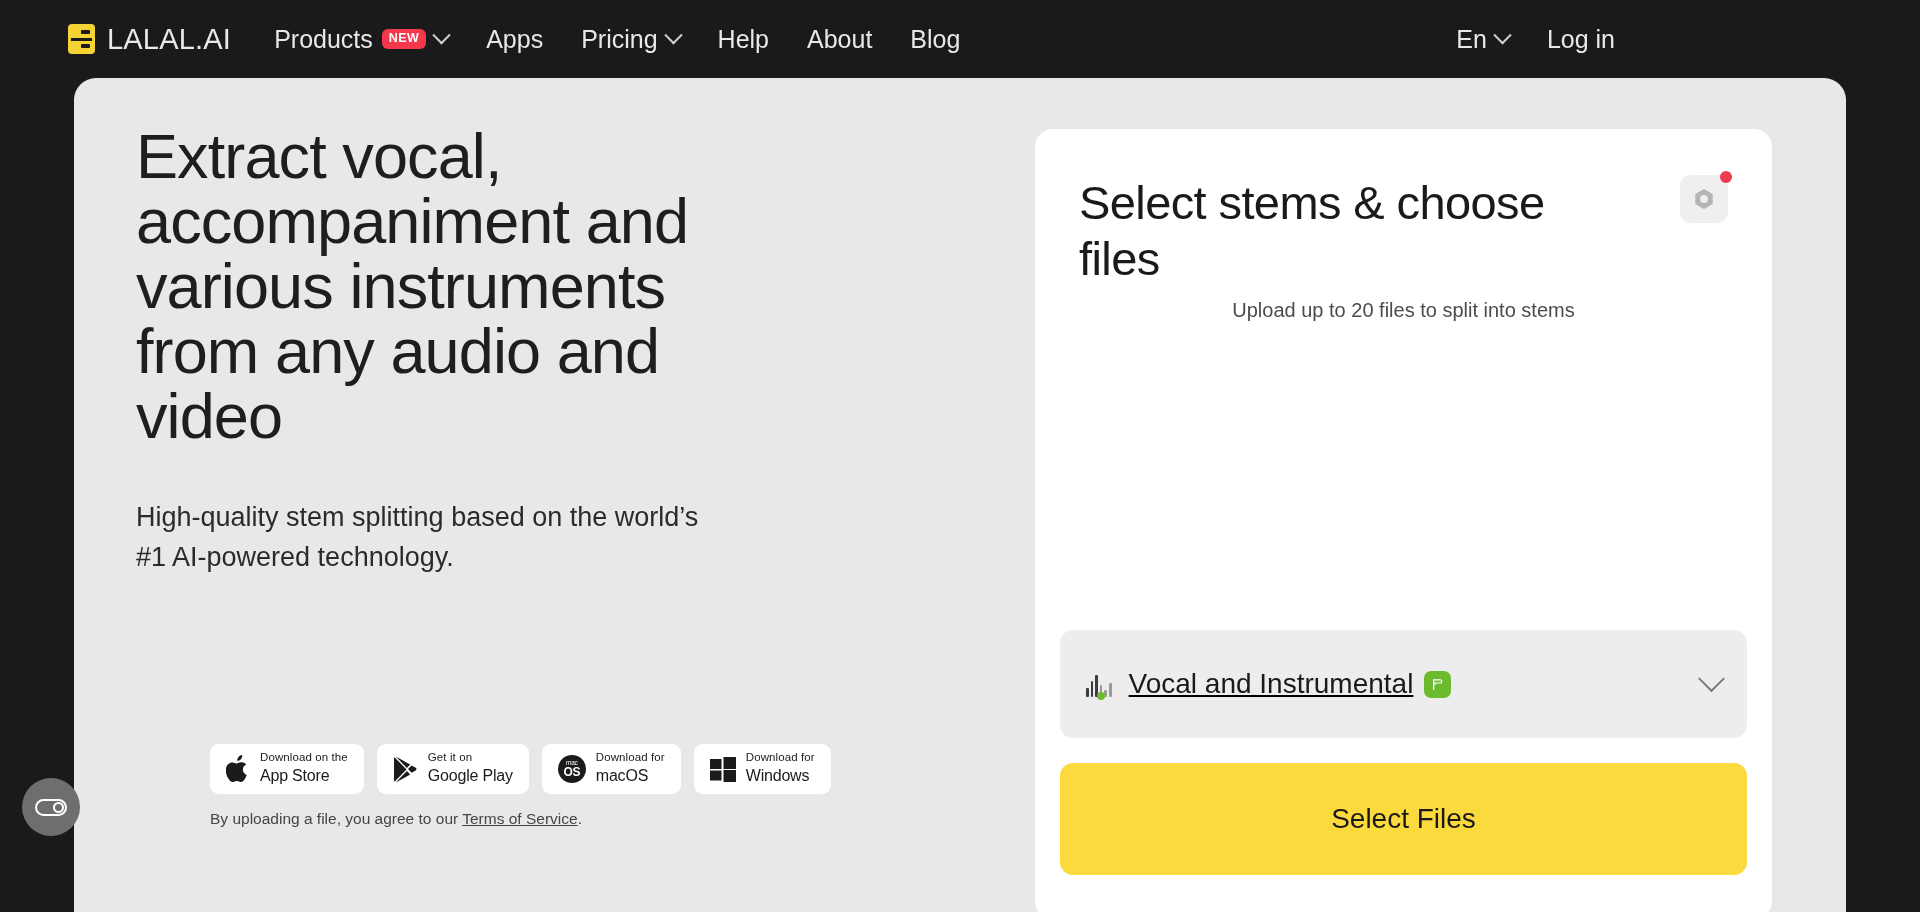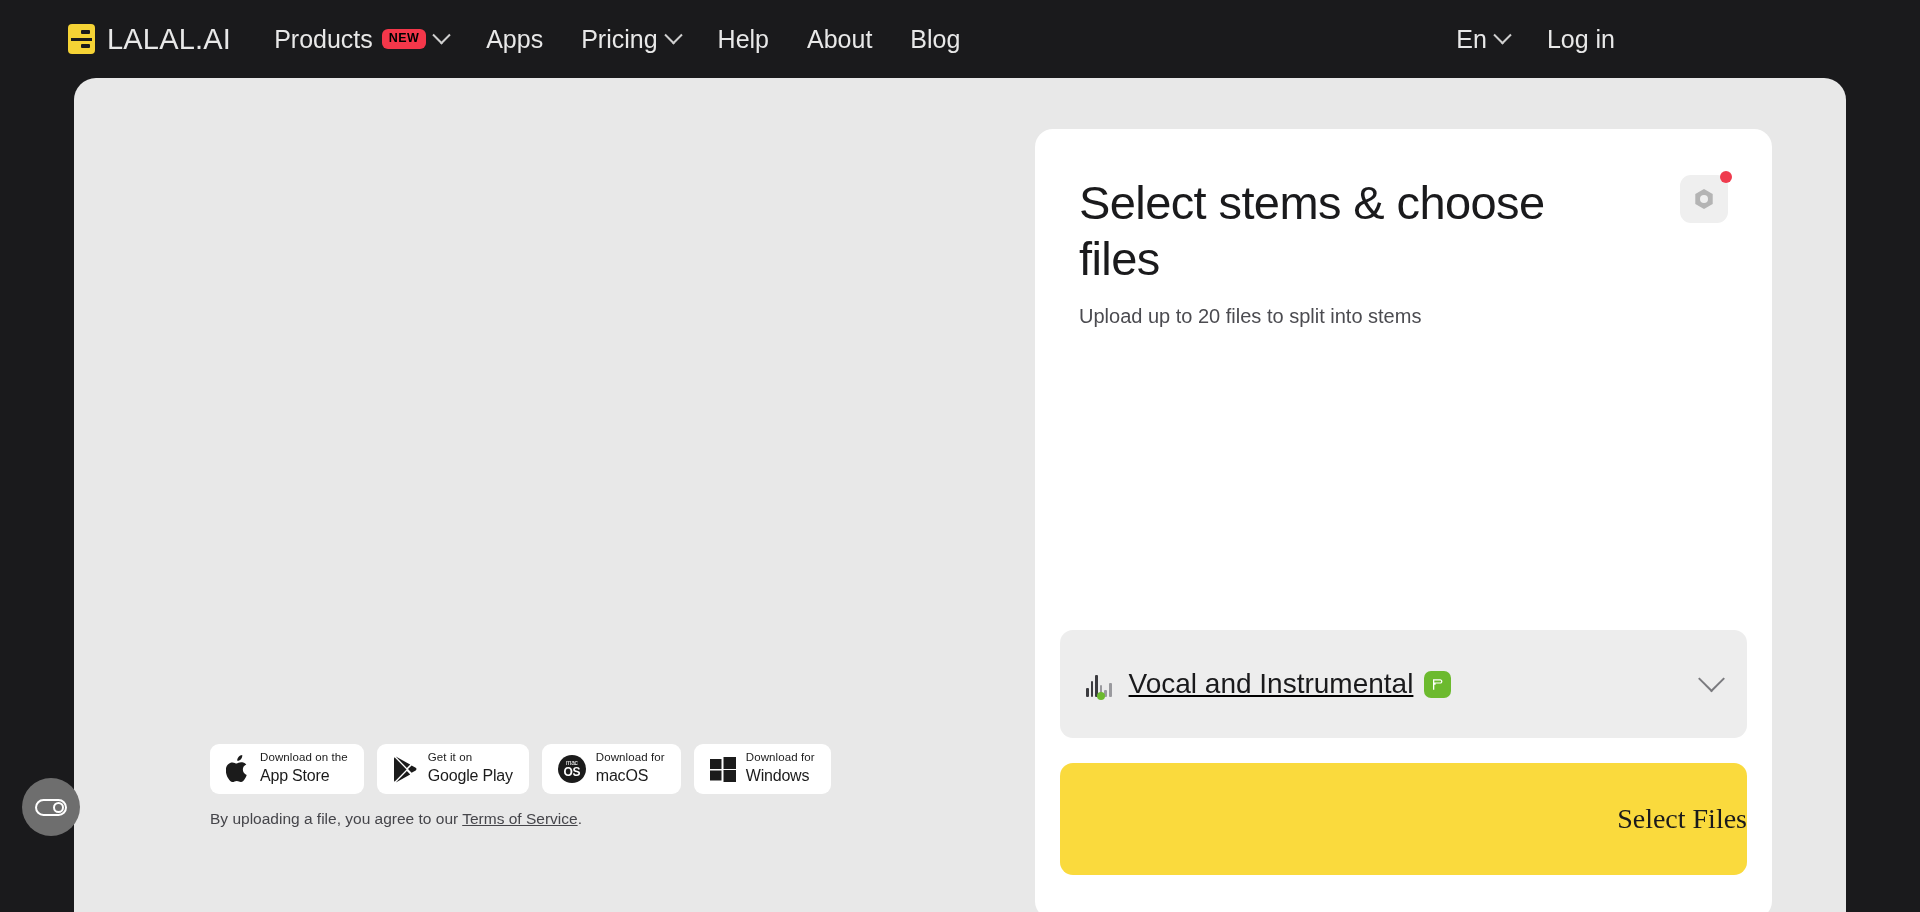--- a/index.html
+++ b/index.html
@@ -51,21 +51,21 @@
     display: flex; align-items: center;
     gap: 0; margin-left: 24px;
   }
   .nav-item {
     color: #e8e8e8; font-size: 25px;
     padding: 0 19px; display: flex;
     align-items: center; gap: 9px;
     cursor: pointer; white-space: nowrap;
   }
   .badge-new {
-    background: #f4374a; color: #000000;
+    background: #f4374a; color: #ffffff;
     font-size: 12.5px; font-weight: 700;
     letter-spacing: 0.4px;
     padding: 3px 7px 3px 7px; border-radius: 6px;
     line-height: 1.1;
   }
   .chev {
     display: inline-block; width: 13px; height: 13px;
     border-right: 2.1px solid #cfcfcf;
     border-bottom: 2.1px solid #cfcfcf;
     transform: rotate(45deg) translate(-3px, -3px);
@@ -160,22 +160,23 @@
     width: 737px; height: 790px;
     background: #ffffff; border-radius: 18px;
     padding: 46px 44px 0 44px;
   }
   h2.card-title {
     font-size: 47px; line-height: 56px;
     color: #1a1a1c; font-weight: 400;
     letter-spacing: -0.6px; max-width: 470px;
   }
   .card-sub {
-    margin-top: 18px; font-size: 20px;
+    margin-top: 12px; font-size: 20px;
     color: #4b4b50;
+    text-align: center;
   }
   .gear-btn {
     position: absolute; right: 44px; top: 46px;
     width: 48px; height: 48px; border-radius: 11px;
     background: #efefef;
     display: flex; align-items: center; justify-content: center;
     cursor: pointer;
   }
   .gear-btn .dot {
     position: absolute; top: -4px; right: -4px;
@@ -217,22 +218,22 @@
     margin-left: auto; width: 19px; height: 19px;
     border-right: 2.4px solid #7a7a7e;
     border-bottom: 2.4px solid #7a7a7e;
     transform: rotate(45deg) translate(-4px,-4px);
   }
 
   .select-files {
     position: absolute; left: 25px; right: 25px; bottom: 44px;
     height: 112px; background: #fada3d; border-radius: 13px;
     border: none; cursor: pointer;
-    font-family: Liberation Serif, serif;
-    font-size: 28px; color: #1a1a1c; text-align: right;
+    font-family: Liberation Sans, sans-serif;
+    font-size: 28px; color: #1a1a1c;
   }
 </style>
 </head>
 <body>
 
 <div class="header">
 
   <div class="brand">
     <div class="logo-mark">
       <span class="dash-t"></span>
@@ -272,20 +273,24 @@
       <span class="chev"></span>
     </div>
     <div class="nav-item">
       <span>Log in</span>
     </div>
   </div>
 </div>
 
 <div class="stage">
 
+  <div class="left-col">
+    <h1 class="headline">Extract vocal, accompaniment and various instruments from any audio and video</h1>
+    <p class="subhead">High-quality stem splitting based on the world’s #1 AI-powered technology.</p>
+  </div>
 
   <div class="store-row">
 
     <div class="store-btn">
       <svg width="24" height="28" viewBox="0 0 24 28">
         <path fill="#1b1b1b" d="M16.2 0c-1.3.1-2.8.9-3.7 2-.8.9-1.5 2.4-1.2 3.8 1.5.1 3-.8 3.8-1.9.8-1 1.4-2.5 1.1-3.9zM20.3 9.6c-1.7-2.1-4.1-2.3-4.8-2.3-2.1-.2-3.9 1.2-4.9 1.2-1 0-2.6-1.2-4.3-1.1-2.2 0-4.2 1.3-5.4 3.3-2.3 4-.6 9.9 1.6 13.1 1.1 1.6 2.4 3.4 4.1 3.3 1.6-.1 2.2-1.1 4.2-1.1s2.5 1.1 4.2 1c1.7 0 2.8-1.6 3.9-3.2.8-1.2 1.4-2.4 1.8-3.8-4.7-1.8-5.4-8.4-.4-10.4z"></path>
       </svg>
       <div class="store-txt">
         <span class="store-small">Download on the</span>
         <span class="store-big">App Store</span>

